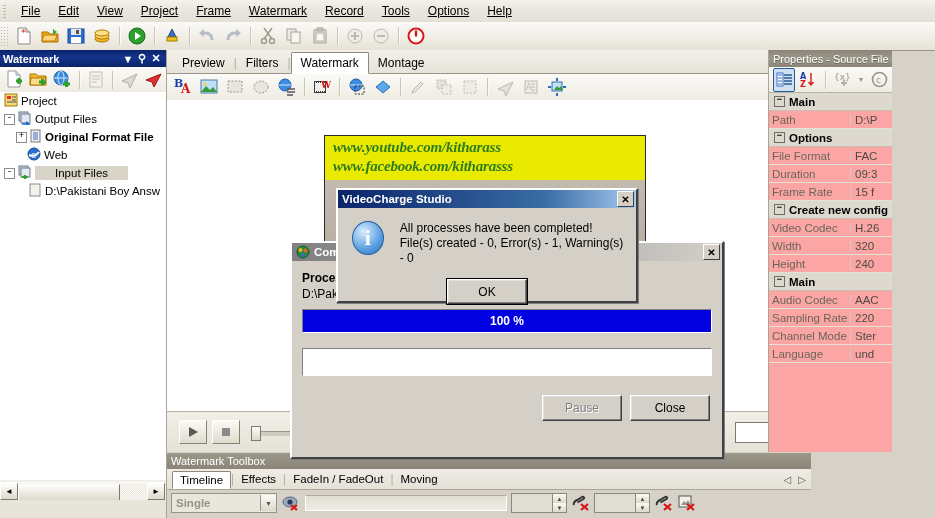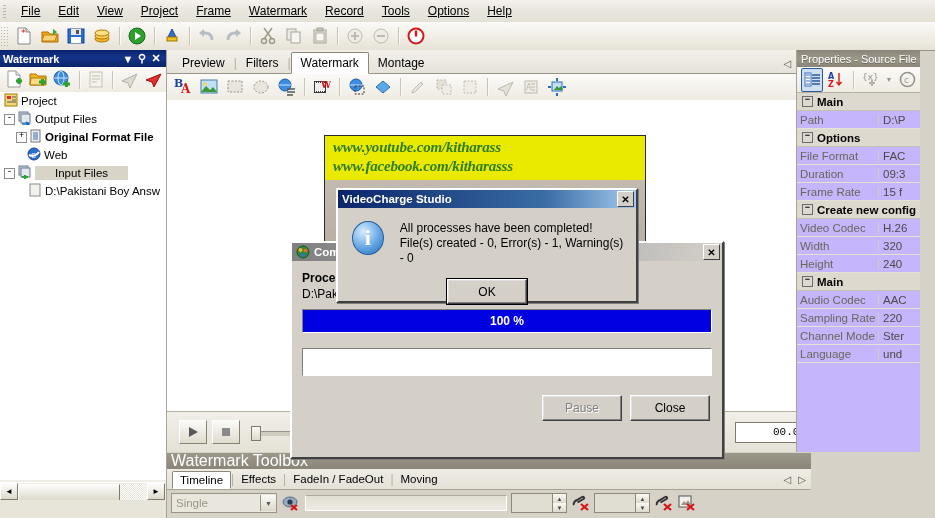--- a/index.html
+++ b/index.html
@@ -102,50 +102,50 @@
   .pslider{width:370px;height:13px;position:relative;margin-left:6px;}
   .pslider .track{position:absolute;left:0;top:5px;width:100%;height:4px;
     background:#cfcbbe;border-top:1px solid #9a9588;}
   .pslider .thumb{position:absolute;left:0;top:0;width:8px;height:13px;
     background:linear-gradient(to bottom,#fafaf6,#ddd9cc);border:1px solid #7f7a6c;}
   .timebox{margin-left:auto;margin-right:10px;width:70px;height:19px;background:#fff;
     border:1px solid #7f7a6c;display:flex;align-items:center;justify-content:flex-end;
     padding-right:6px;font-size:11px;font-family:Liberation Mono, monospace;}
 
   
-  .props{position:absolute;left:796px;top:50px;width:123px;height:402px;background:#c4b5fd;
+  .props{position:absolute;left:768px;top:50px;width:123px;height:402px;background:#fca5a5;
     border-left:1px solid #a9a496;overflow:hidden;}
   .props-title{height:17px;background:linear-gradient(to bottom,#8a8578,#9b9789 50%,#8a8578);
     color:#fff;font-size:11px;display:flex;align-items:center;padding-left:4px;
     text-shadow:0 1px 0 rgba(0,0,0,.3);}
   .props-tools{height:25px;background:linear-gradient(to bottom,#fbfaf7,#eeebe2);
     border-bottom:1px solid #b6b1a3;display:flex;align-items:center;padding-left:3px;}
   .grid{font-size:11.5px;}
   .grow{display:flex;height:17px;align-items:center;border-bottom:1px solid #e4e1d7;}
   .grow.cat{background:#ddd9cf;font-weight:bold;border-bottom:1px solid #c6c1b3;}
   .gexp{width:9px;height:9px;border:1px solid #6b6b6b;background:#ddd9cf;font-size:9px;
     line-height:7px;text-align:center;margin:0 4px 0 5px;font-family:"Liberation Mono",monospace;
     flex:0 0 auto;}
   .gname{width:78px;padding-left:3px;color:#6b6659;overflow:hidden;white-space:nowrap;}
   .grow.cat .gname{color:#000;width:auto;padding-left:0;}
   .gval{flex:1;padding-left:4px;color:#4c4a44;border-left:1px solid #cfcbbe;
     overflow:hidden;white-space:nowrap;}
 
   
   .wmbox{position:absolute;left:167px;top:453px;width:644px;height:65px;background:#d6d2c8;}
   .wmbox-title{height:16px;background:linear-gradient(to bottom,#9b9789,#8a8578);
-    color:#fff;font-size:16px;display:flex;align-items:center;padding-left:4px;}
+    color:#fff;font-size:11px;display:flex;align-items:center;padding-left:4px;}
   .wmtabs{height:20px;background:linear-gradient(to bottom,#efece5,#e4e1d7);
     display:flex;align-items:center;padding-left:5px;position:relative;border-bottom:1px solid #a9a496;}
   .wmtab{padding:2px 7px;font-size:11.5px;cursor:default;}
   .wmtab.active{background:#fff;border:1px solid #8d887a;border-radius:2px 2px 0 0;
     margin-bottom:-1px;border-bottom-color:#fff;}
   .wmrow{height:26px;display:flex;align-items:center;padding-left:4px;gap:4px;}
   .wmcombo{width:100px;height:18px;background:#e9e6dd;border:1px solid #9a9588;
-    display:flex;align-items:center;padding-left:4px;color:#98948a;font-size:11.5px;}
+    display:flex;align-items:center;padding-left:4px;color:#98948a;font-size:11.5px;font-weight:bold;}
   .wmcombo .arrow{margin-left:auto;width:15px;height:16px;
     background:linear-gradient(to bottom,#fafaf6,#dcd8cb);border-left:1px solid #9a9588;
     display:flex;align-items:center;justify-content:center;font-size:7px;color:#555;}
   .wmbar{width:200px;height:14px;background:linear-gradient(to bottom,#e0ddd2,#efece5);
     border:1px solid #fff;border-top-color:#b0ab9c;}
   .spin{width:54px;height:18px;background:#fff;border:1px solid #8d887a;display:flex;}
   .spin .fld{flex:1;background:#e0ddd2;}
   .spin .ar{width:13px;display:flex;flex-direction:column;border-left:1px solid #8d887a;}
   .spin .ar div{flex:1;background:linear-gradient(to bottom,#fafaf6,#dcd8cb);
     display:flex;align-items:center;justify-content:center;font-size:6px;color:#444;}

